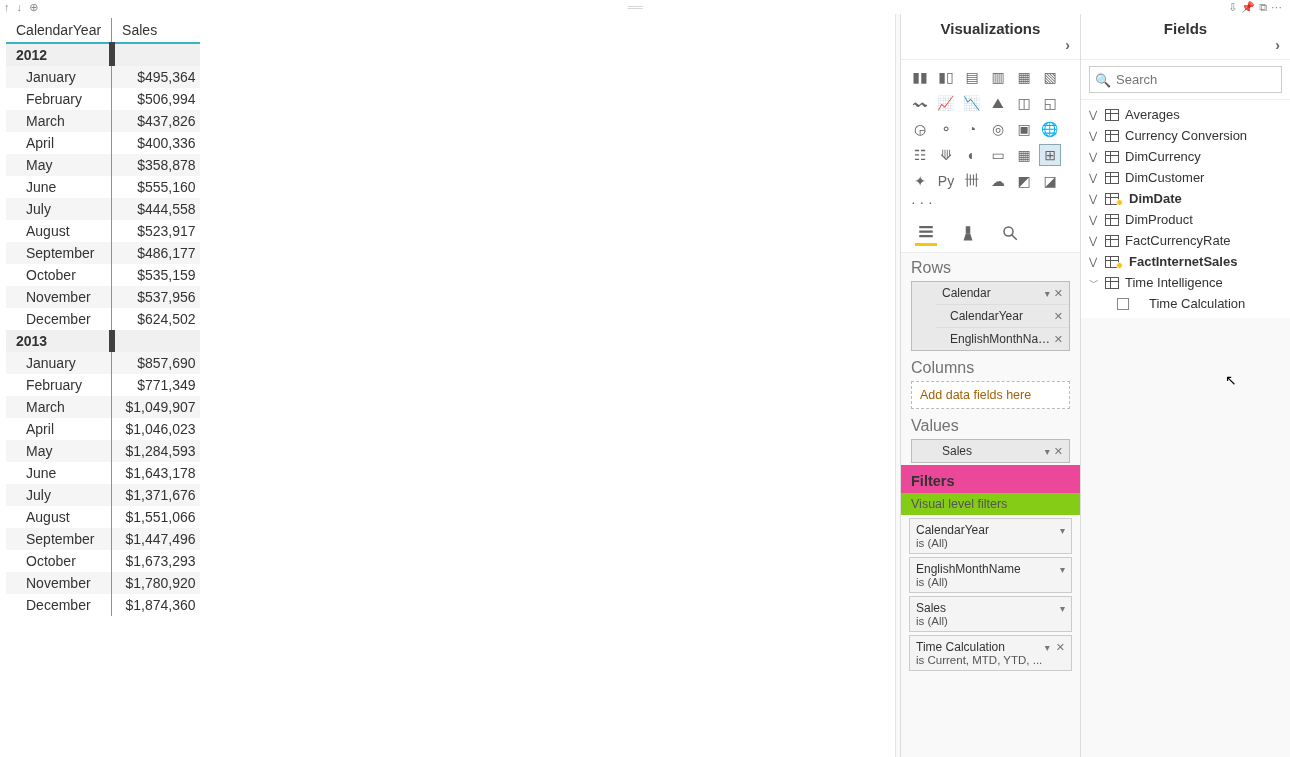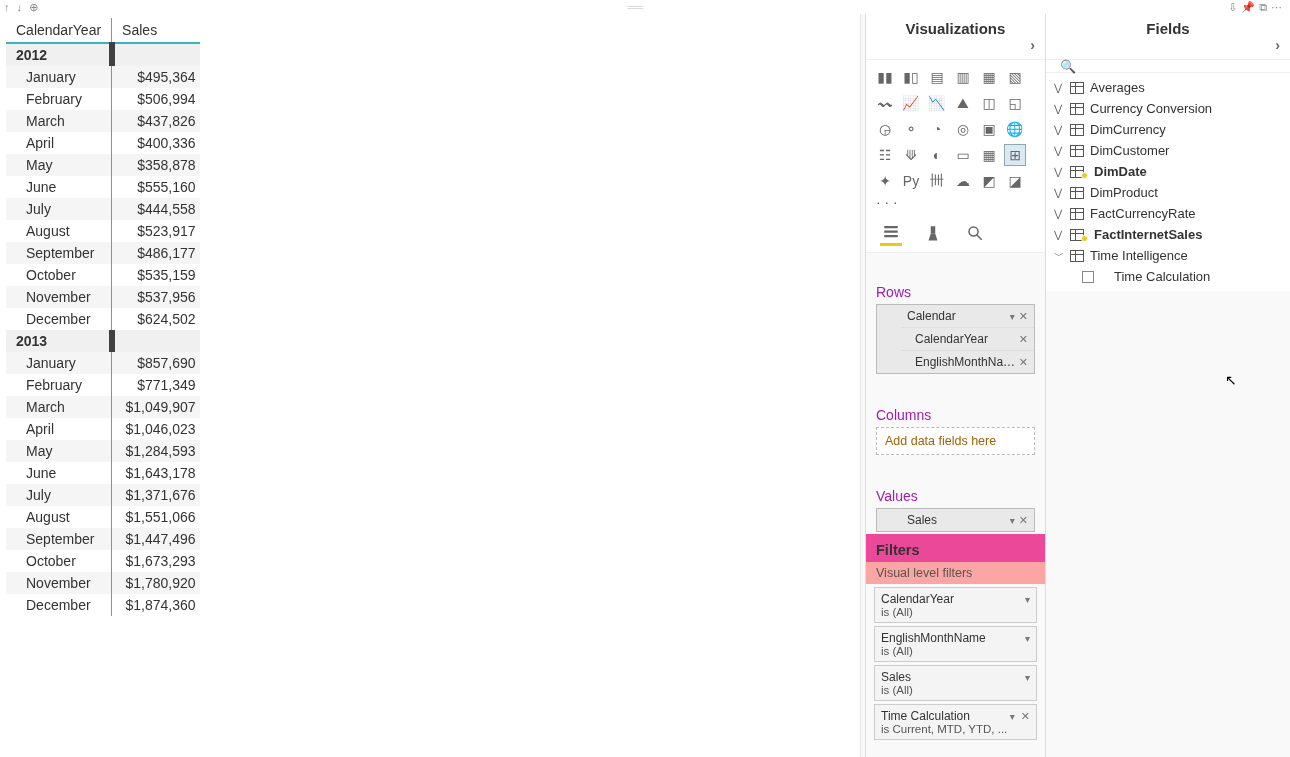--- a/index.html
+++ b/index.html
@@ -20,42 +20,42 @@
 table.matrix tr.alt td { background:#f5f5f5; }
 table.matrix td.month { padding-left:20px;margin-top:24px; }
 table.matrix td.sales { text-align:right; border-left:1px solid #36b4c4; padding-right:4px;}
 table.matrix td.year-month { border-right:6px solid #404040;}
 table.matrix th:first-child { width:100px;}
 table.matrix th:last-child { width:88px;}
 
 
 .pane { border-left:1px solid #ddd; background:#f9f9f9; display:flex; flex-direction:column; }
 .viz-pane { width:180px; }
-.fields-pane { width:245px; }
+.fields-pane { width:210px; }
 .pane-header { display:flex; align-items:center; padding:6px 10px; font-weight:600; font-size:15px; color:#333; border-bottom:1px solid #eee; background:#fff;flex-direction:column;}
 .pane-header .chev { margin-left:auto; color:#666; font-size:14px;}
 .viz-gallery { display:flex; flex-wrap:wrap; padding:6px 8px 2px 8px; gap:4px; background:#fff;}
 .viz-icon { width:22px; height:22px; display:flex; align-items:center; justify-content:center; font-size:14px; color:#666; cursor:pointer; border:1px solid transparent;}
 .viz-icon.selected { background:#dbe9f5; border:1px solid #8aa;}
 .viz-ellipsis { width:100%; padding:0 10px 4px 10px; color:#666; background:#fff; font-size:14px;}
 .viz-tabs { display:flex; gap:20px; padding:6px 14px; background:#fff; border-bottom:1px solid #eee;}
 .viz-tab { width:22px; height:26px; display:flex; align-items:center; justify-content:center; font-size:16px; color:#666; cursor:pointer; }
 .viz-tab.active { border-bottom:3px solid #f2c811;}
 .well-section { padding:6px 10px 2px 10px; font-size:12.5px; }
-.well-title { color:#a21caf; margin-bottom:4px; font-size:14px;margin-top:25px;}
+.well-title { color:#737373; margin-bottom:4px; font-size:16px;}
 .well-box { border:1px dashed #bbb; background:#fff; font-size:12.5px; }
 .well-box.filled { border:1px solid #bbb; background:#e9e9e9;}
 .well-row { display:flex; align-items:center; padding:4px 6px; border-bottom:1px solid #ddd; font-size:12px;margin-left:24px;}
 .well-row:last-child { border-bottom:none;}
 .well-row .label { flex:1; white-space:nowrap; overflow:hidden; text-overflow:ellipsis;}
 .well-row .chev-d { color:#777; font-size:10px; margin-right:4px; cursor:pointer;}
 .well-row .x { color:#777; font-size:11px; cursor:pointer;}
 .well-placeholder { padding:6px 8px; color:#a16207; font-size:12.5px; background:#fff;}
 .filters-header { padding:8px 10px 4px 10px; font-weight:600; font-size:14.5px; background:#ec4899;}
-.filter-sub { padding:4px 10px 4px 10px; font-size:12.5px; color:#555; background:#fca5a5;}
+.filter-sub { padding:4px 10px 4px 10px; font-size:12.5px; color:#555; background:#84cc16;}
 .filter-card { margin:3px 8px; border:1px solid #ccc; background:#f4f4f4; padding:4px 6px; font-size:12px;}
 .filter-card .frow { display:flex; align-items:center;}
 .filter-card .fname { flex:1; white-space:nowrap; overflow:hidden; text-overflow:ellipsis; }
 .filter-card .fstate { color:#555; font-size:11.5px;}
 .filter-card .chev-d { color:#777; font-size:10px; cursor:pointer;}
 .filter-card .x { color:#777; font-size:11px; margin-left:6px; cursor:pointer;}
 
 
 .search-wrap { position:relative; padding:6px 8px; background:#fff; border-bottom:1px solid #eee;}
 .search-wrap input { width:100%; padding:5px 6px 5px 26px; border:1px solid #ccc; font-size:13px; outline:none;}
@@ -344,20 +344,21 @@
       </div>
   </div>
 
   <div class="pane fields-pane">
     <div class="pane-header">
       <span>Fields</span>
       <span class="chev">›</span>
     </div>
     <div class="search-wrap">
       <span class="sicon">🔍</span>
+      <input type="text" placeholder="Search" style="">
     </div>
     <div class="field-list" id="field-list">
         <div class="field-item">
           <span class="tri">⋁</span>
           <span class="tbl-icon"></span>
           <span class="fname">Averages</span>
         </div>
         <div class="field-item">
           <span class="tri">⋁</span>
           <span class="tbl-icon"></span>

